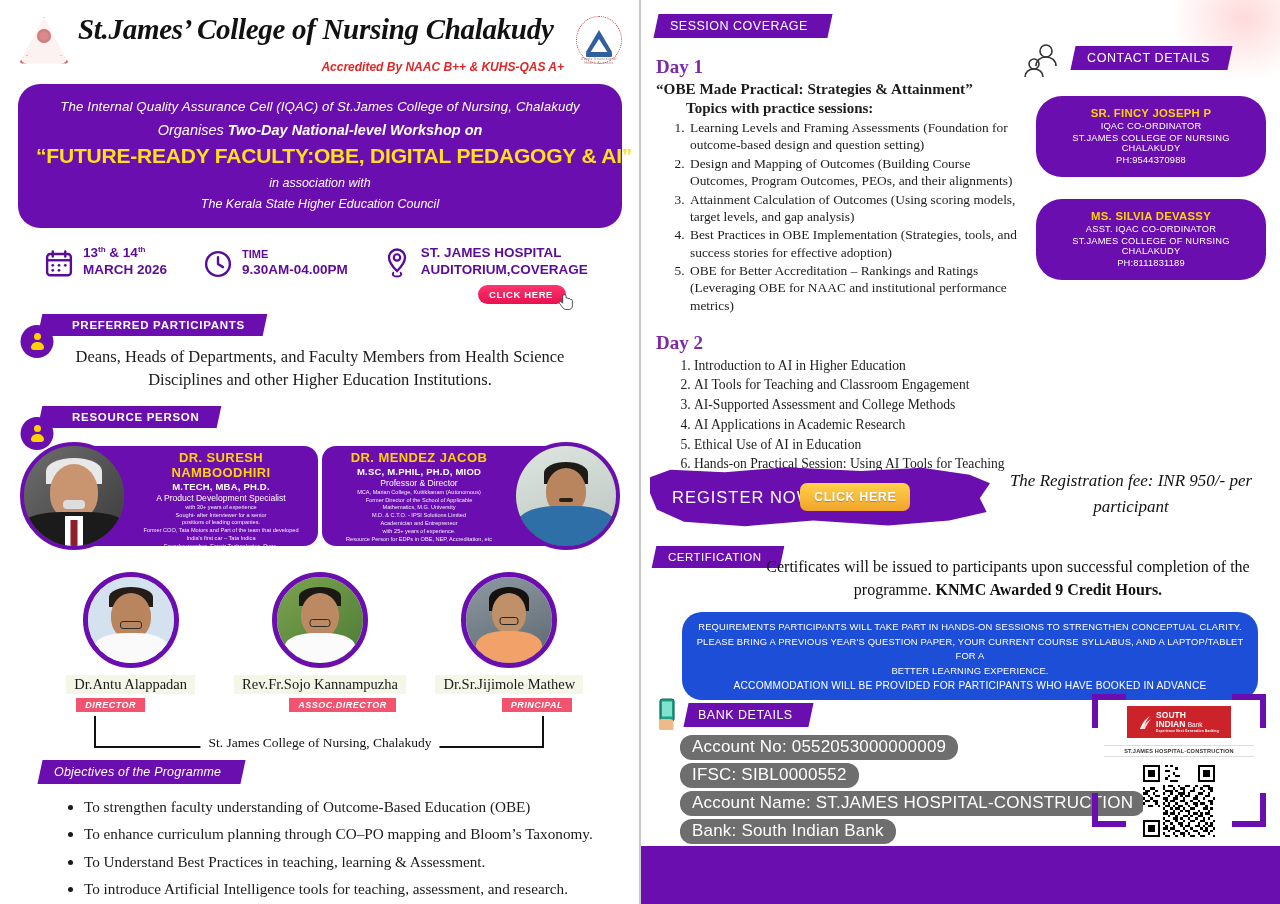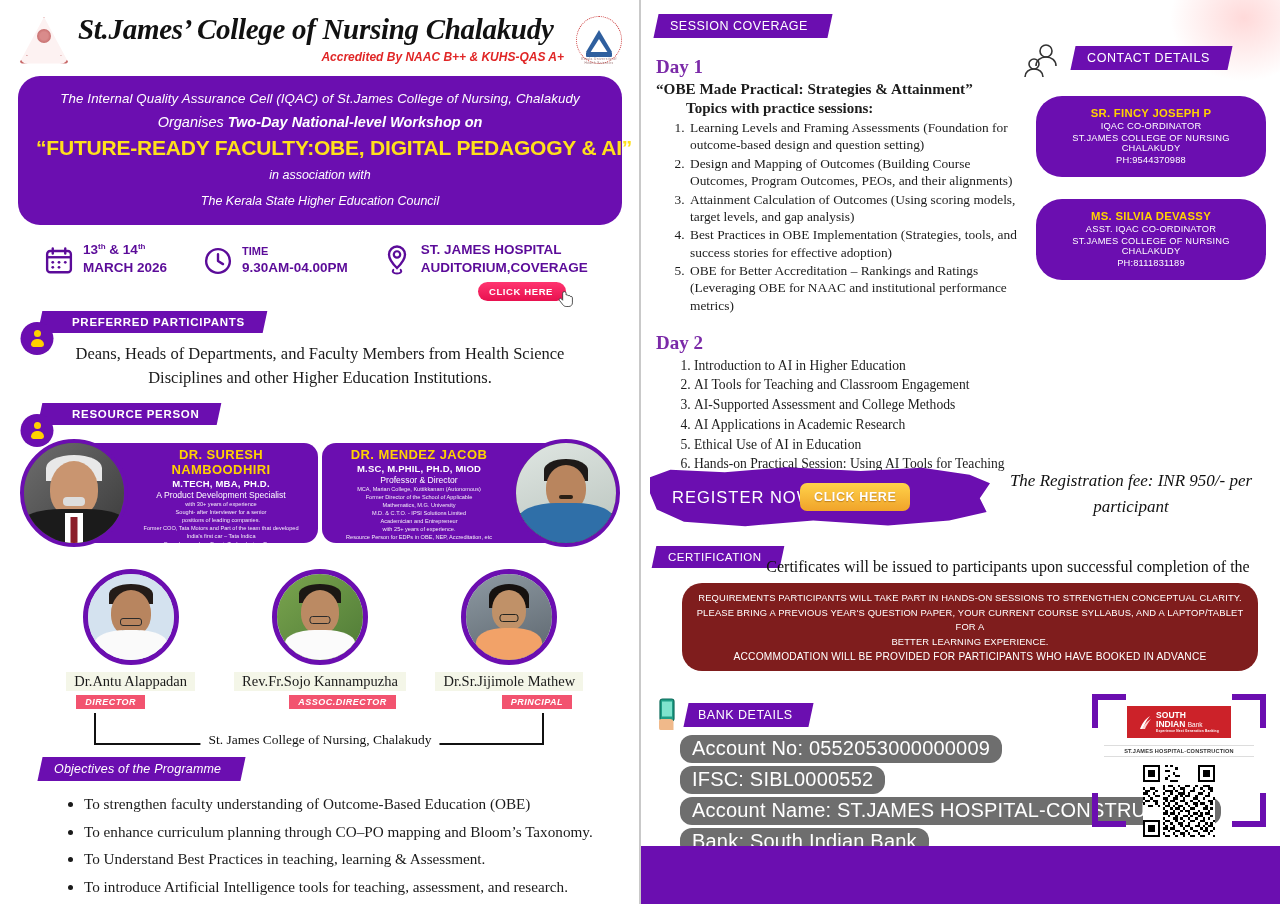--- a/index.html
+++ b/index.html
@@ -45,21 +45,21 @@
   }
   .brand-text { flex: 1; }
   .brand-title {
     font-family: "Liberation Serif", serif;
     font-weight: bold; font-style: italic;
     font-size: 29px; color: #111; letter-spacing: -0.3px; line-height: 1.05;
     white-space: nowrap;
   }
   .brand-accred {
     font-size: 12px; font-weight: bold; font-style: italic;
-    color: #e02626; text-align: right; margin-top: 6px; padding-right: 4px;
+    color: #e02626; text-align: right; margin-top: 16px; padding-right: 4px;
   }
   .kuhs-logo {
     width: 46px; height: 48px; flex: 0 0 46px; position: relative; margin-top: 2px;
   }
   .kuhs-logo .ring {
     position: absolute; inset: 0; border-radius: 50%;
     border: 1.5px dotted #cc3b3b;
   }
   .kuhs-logo .chev {
     position: absolute; left: 50%; top: 52%; transform: translate(-50%,-50%);
@@ -296,32 +296,32 @@
 
   .cert-tab { position: absolute; left: 14px; top: 546px; }
   .cert-text {
     position: absolute; left: 110px; top: 556px; right: 14px;
     font-family: "Liberation Serif", serif; font-size: 16px; color: #111;
     text-align: center; line-height: 1.42;
   }
   .cert-text b { font-weight: bold; }
 
   .req-box {
-    position: absolute; left: 42px; top: 583px; right: 22px;
-    background: #7f1d1d; color: #fff; border-radius: 20px;
+    position: absolute; left: 42px; top: 612px; right: 22px;
+    background: #1d4ed8; color: #fff; border-radius: 20px;
     padding: 8px 14px 9px 14px; text-align: center;
   }
   .req-box .rl { font-size: 9.4px; line-height: 1.55; letter-spacing: .15px; }
   .req-box .rb { font-size: 10.2px; font-weight: normal; margin-top: 2px; letter-spacing: .2px; }
 
   .bank-tab-row { position: absolute; left: 16px; top: 698px; display: flex; align-items: center; gap: 8px; }
   .bank-lines { position: absolute; left: 40px; top: 735px; }
   .bank-line {
     display: inline-block; background: #6e6e6e; color: #fff;
-    font-size: 20px; padding: 2px 12px 3px 12px; border-radius: 12px;
+    font-size: 17px; padding: 2px 12px 3px 12px; border-radius: 12px;
     margin-bottom: 3px; letter-spacing: .2px; white-space: nowrap;
   }
   .bank-line-wrap { display: block; }
 
   .qr-block { position: absolute; right: 26px; top: 700px; width: 150px; text-align: center; }
   .qr-corner {
     position: absolute; width: 34px; height: 34px; border: 6px solid #6b0eb0;
   }
   .qr-corner.tl { left: -12px; top: -6px; border-right: none; border-bottom: none; }
   .qr-corner.tr { right: -12px; top: -6px; border-left: none; border-bottom: none; }
@@ -387,21 +387,21 @@
           <div class="base"></div>
         <div class="mini">Kerala University of Health Sciences</div>
       </div>
     </div>
 
     <div class="banner">
       <div class="l1">The Internal Quality Assurance Cell (IQAC) of St.James College of Nursing, Chalakudy</div>
       <div class="l2"><span>Organises </span><b>Two-Day National-level Workshop on</b></div>
       <div class="l3">“FUTURE-READY FACULTY:OBE, DIGITAL PEDAGOGY &amp; AI”</div>
       <div class="l4">in association with</div>
-      <div class="l4" style="margin-top:8px">The Kerala State Higher Education Council</div>
+      <div class="l4" style="margin-top:2px">The Kerala State Higher Education Council</div>
     </div>
 
     <div class="info-row">
       <div class="info-item">
         <svg class="ico" width="30" height="30" viewBox="0 0 24 24">
           <rect x="2.5" y="4" width="19" height="17" rx="2.5" fill="none" stroke="#5b0b99" stroke-width="1.9"></rect>
           <line x1="2.5" y1="9" x2="21.5" y2="9" stroke="#5b0b99" stroke-width="1.9"></line>
           <line x1="7" y1="2" x2="7" y2="6" stroke="#5b0b99" stroke-width="1.9" stroke-linecap="round"></line>
           <line x1="17" y1="2" x2="17" y2="6" stroke="#5b0b99" stroke-width="1.9" stroke-linecap="round"></line>
           <circle cx="7" cy="13" r="1.1" fill="#5b0b99"></circle>

